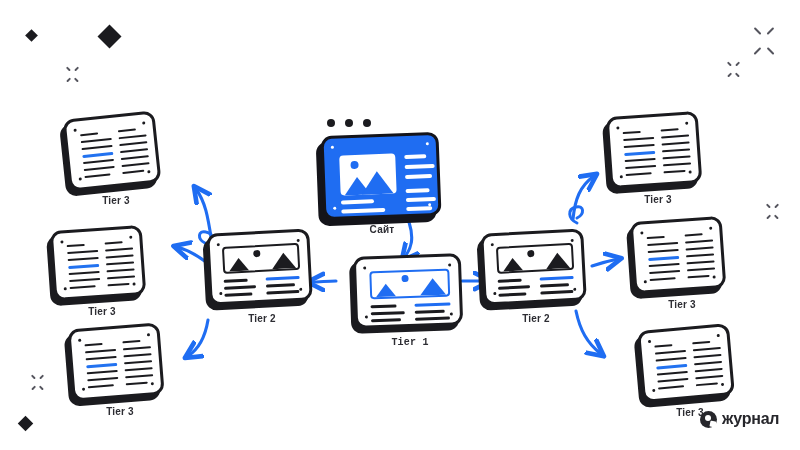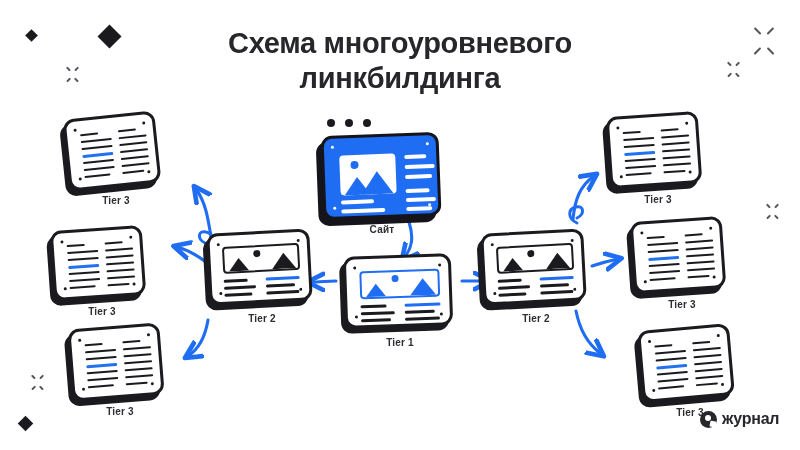--- a/index.html
+++ b/index.html
@@ -238,21 +238,20 @@
     font-weight: bold;
     color: #26262b;
     letter-spacing: -0.2px;
   }
 </style>
 </head>
 <body>
 
 <div id="canvas">
 
-  <div id="title">Схема многоуровневого линкбилдинга</div>
 
   <div class="diamond" style="left:27px; top:31px; width:9px; height:9px;"></div>
   <div class="diamond" style="left:101px; top:28px; width:17px; height:17px;"></div>
   <div class="diamond" style="left:20px; top:418px; width:11px; height:11px;"></div>
 
   <div class="burst" style="left:66px; top:68px; width:13px; height:13px;">
     <span class="b1"></span>
       <span class="b2"></span>
       <span class="b3"></span>
       <span class="b4"></span>
@@ -338,21 +337,21 @@
 
       <span class="wline" style="left:15px; top:62px; width:33px;"></span>
       <span class="wline" style="left:15px; top:71px; width:44px;"></span>
       <span class="wline" style="left:80px; top:53px; width:24px;"></span>
       <span class="wline" style="left:80px; top:62px; width:30px;"></span>
       <span class="wline" style="left:80px; top:71px; width:26px;"></span>
     </div>
     <div class="label" style="top:90px;">Сайт</div>
   </div>
 
-  <div class="node" style="left:344px; top:255px; width:112px; height:98px;">
+  <div class="node" style="left:354px; top:255px; width:112px; height:98px;font-family:Liberation Mono, monospace;">
     <div class="card" style="left:0; top:0; width:108px; height:72px; transform:rotate(-2deg);">
       <span class="screw tl"></span>
       <span class="screw tr"></span>
       <span class="screw bl"></span>
       <span class="screw br"></span>
 
       <div class="tn-thumb blue-fill" style="left:13px; top:12px; width:80px; height:28px;">
         <span class="sun" style="left:30px; top:3px;"></span>
         <span class="mtn m1" style="border-width:0 10px 13px 10px;"></span>
         <span class="mtn m2" style="border-width:0 13px 17px 13px;"></span>

